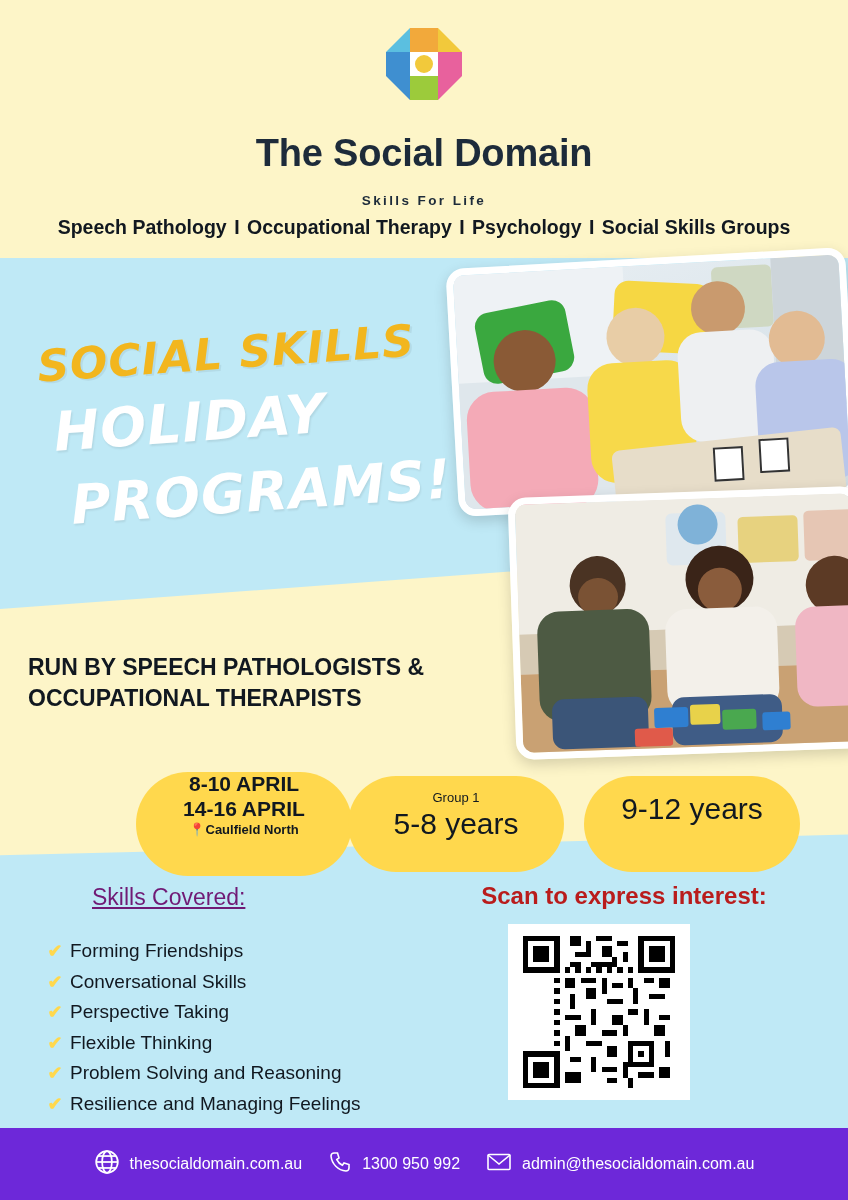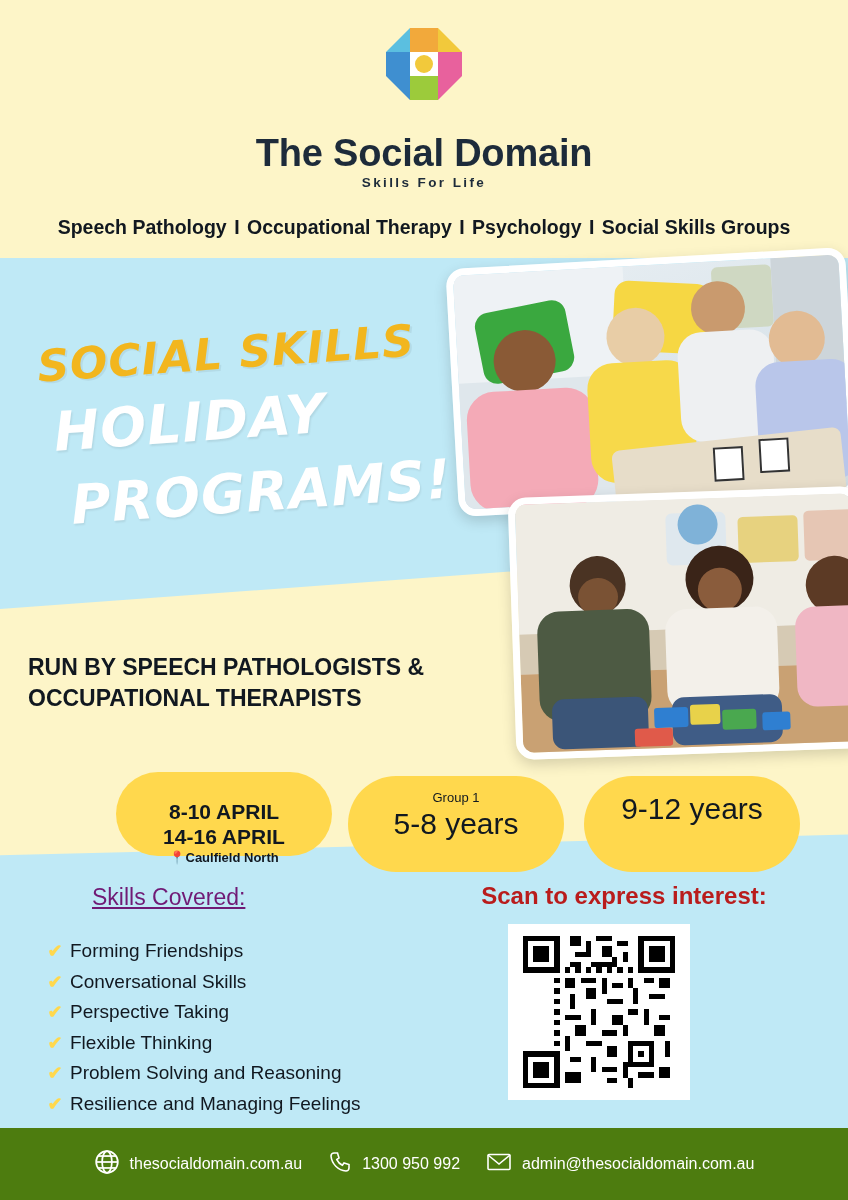--- a/index.html
+++ b/index.html
@@ -40,21 +40,21 @@
   }
   .logo-mark svg { display: block; }
   .logo-title {
     margin-top: 14px;
     font-size: 38px;
     font-weight: bold;
     color: #1d2b3a;
     letter-spacing: -0.2px;
   }
   .logo-sub {
-    margin-top: 0;
+    margin-top: 18px;
     font-size: 13.5px;
     font-weight: bold;
     color: #1d2b3a;
     letter-spacing: 2.4px;
   }
 
   
   .services {
     position: absolute;
     left: 0; top: 216px; width: 848px;
@@ -161,23 +161,23 @@
 
   
   .pill {
     position: absolute;
     background: #ffd84d;
     border-radius: 60px;
     z-index: 9;
     text-align: center;
   }
   .pill-dates {
-    left: 116px; top: 772px;
-    width: 216px; height: 84px;
-    padding-top: 28px;
+    left: 136px; top: 772px;
+    width: 216px; height: 104px;
+    padding-top: 0;
   }
   .pill-dates .d {
     font-size: 21px; font-weight: bold; color: #111820; line-height: 1.18;
   }
   .pill-dates .loc {
     margin-top: 0;
     font-size: 13px; font-weight: bold; color: #111820;
   }
   .pill-g {
     width: 216px; height: 96px;
@@ -246,21 +246,21 @@
     background: #ffffff;
     z-index: 10;
     padding: 12px;
   }
   .qr { width: 158px; height: 152px; display: block; }
 
   
   .footer {
     position: absolute;
     left: 0; bottom: 0; width: 848px; height: 72px;
-    background: #4d7c0f;
+    background: #6d28d9;
     display: flex;
     align-items: center;
     justify-content: center;
     gap: 26px;
     z-index: 12;
   }
   .fitem {
     display: flex;
     align-items: center;
     gap: 10px;

